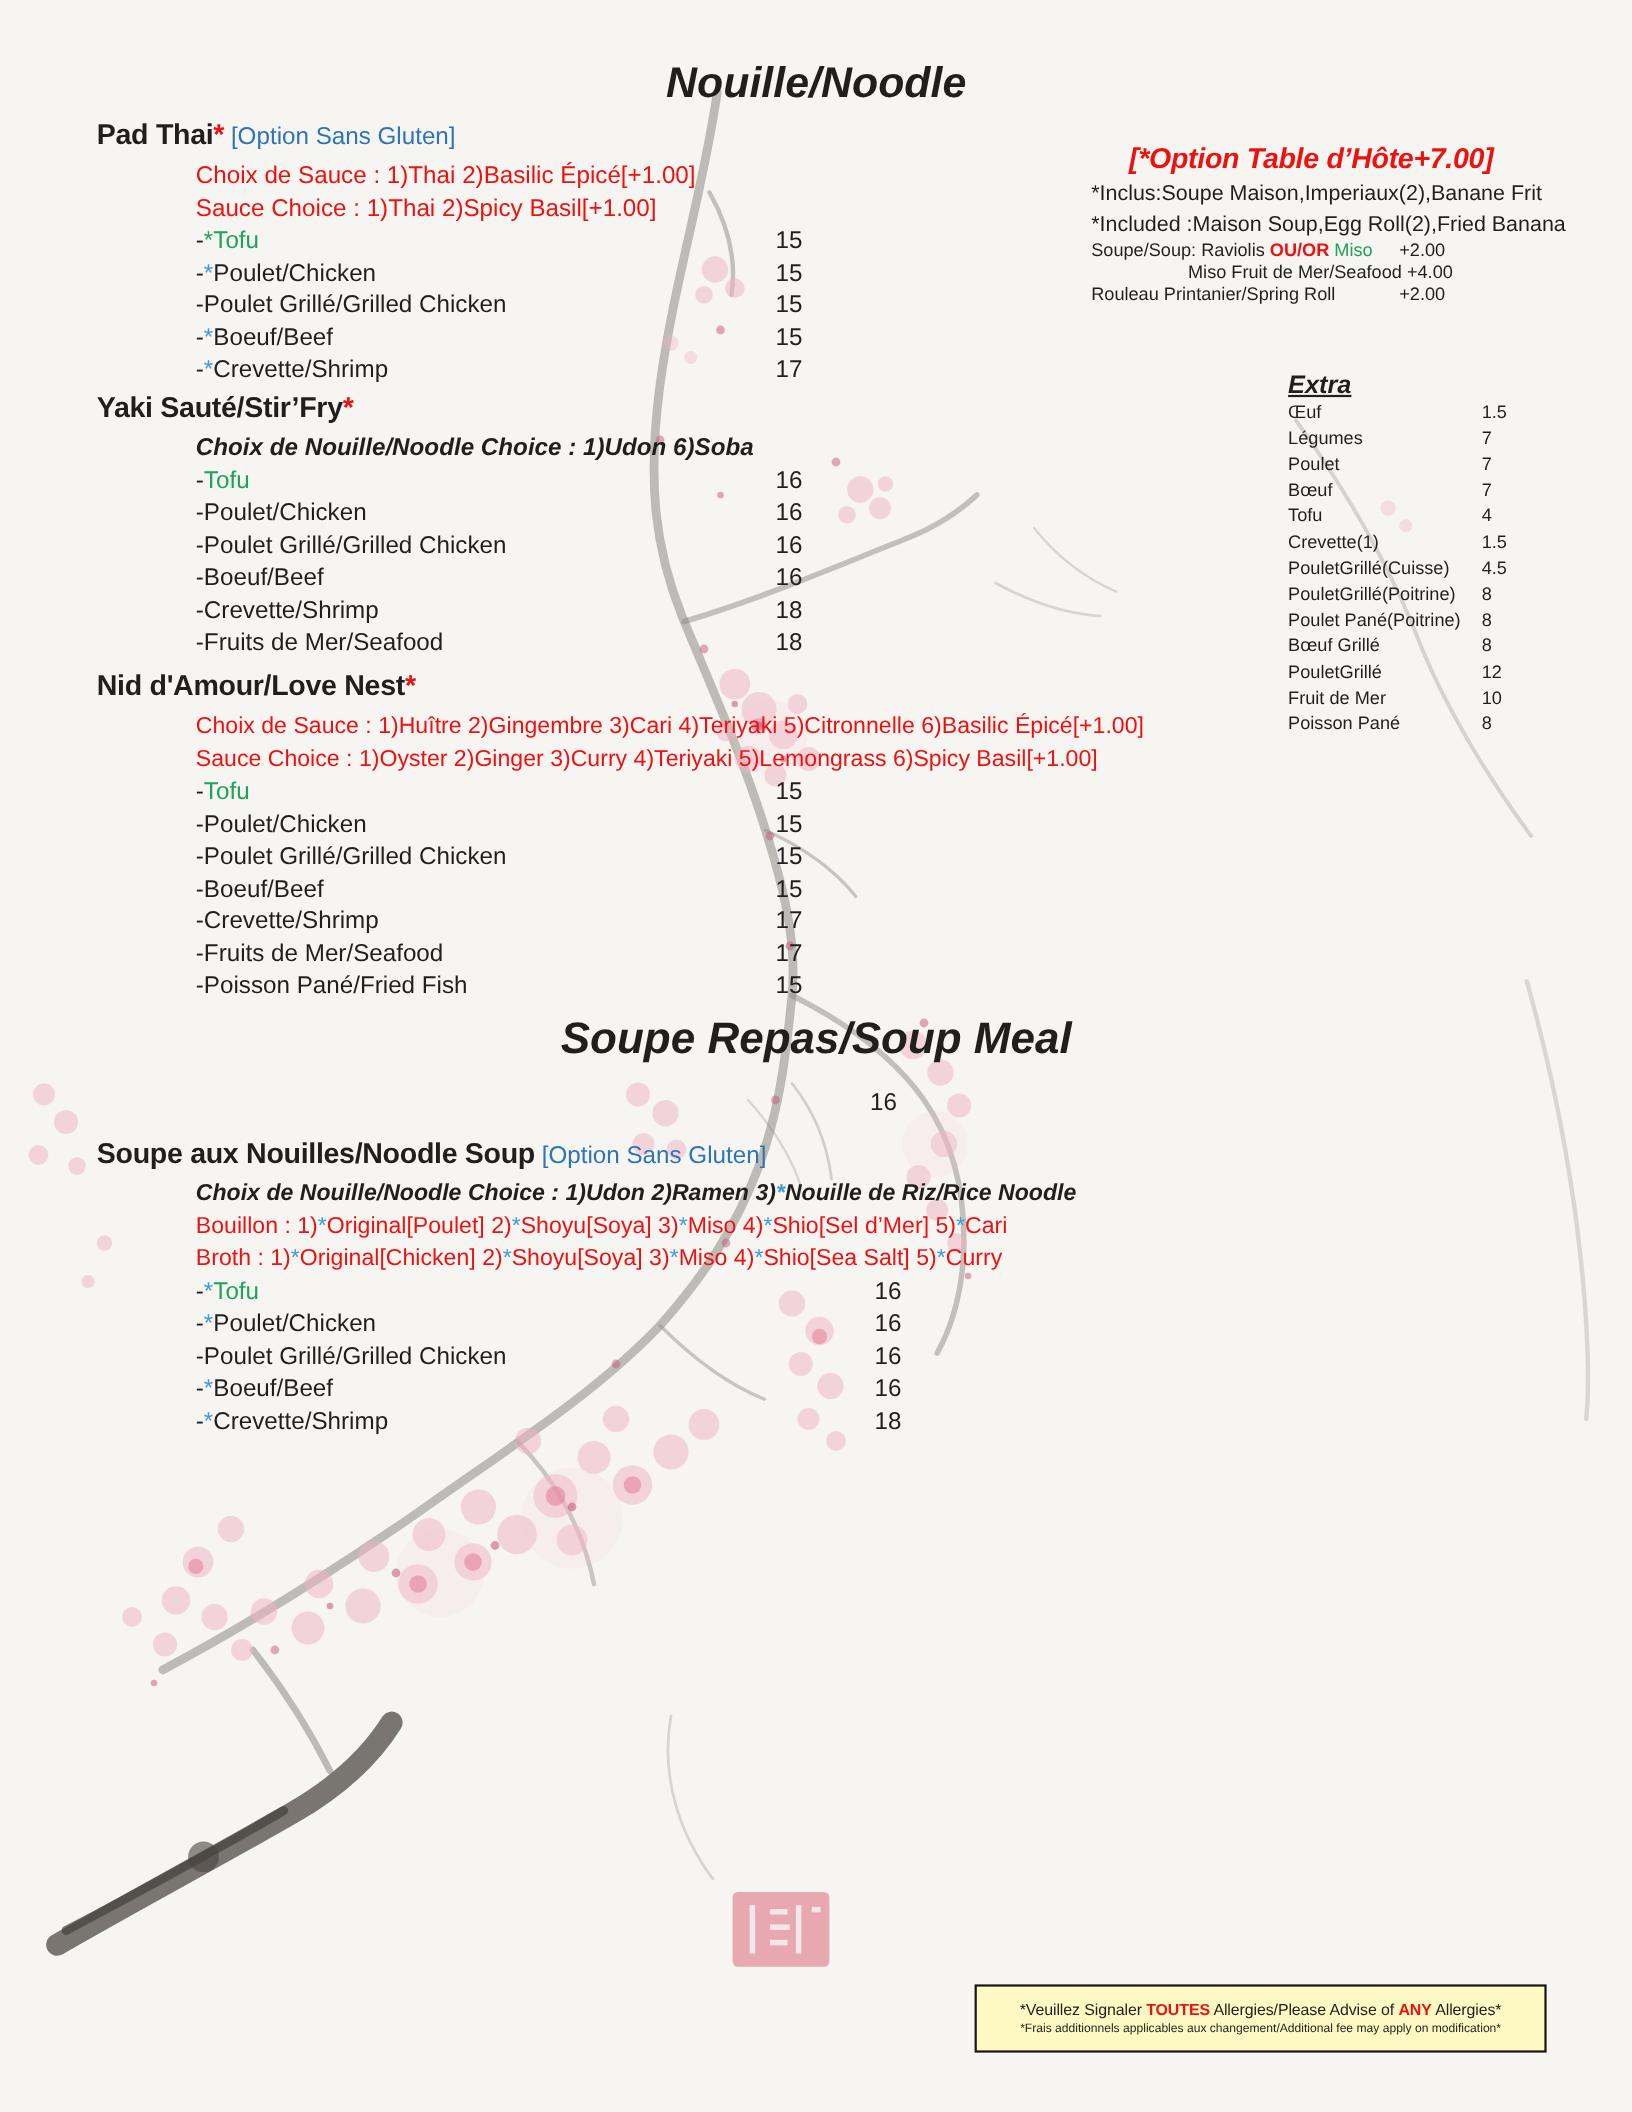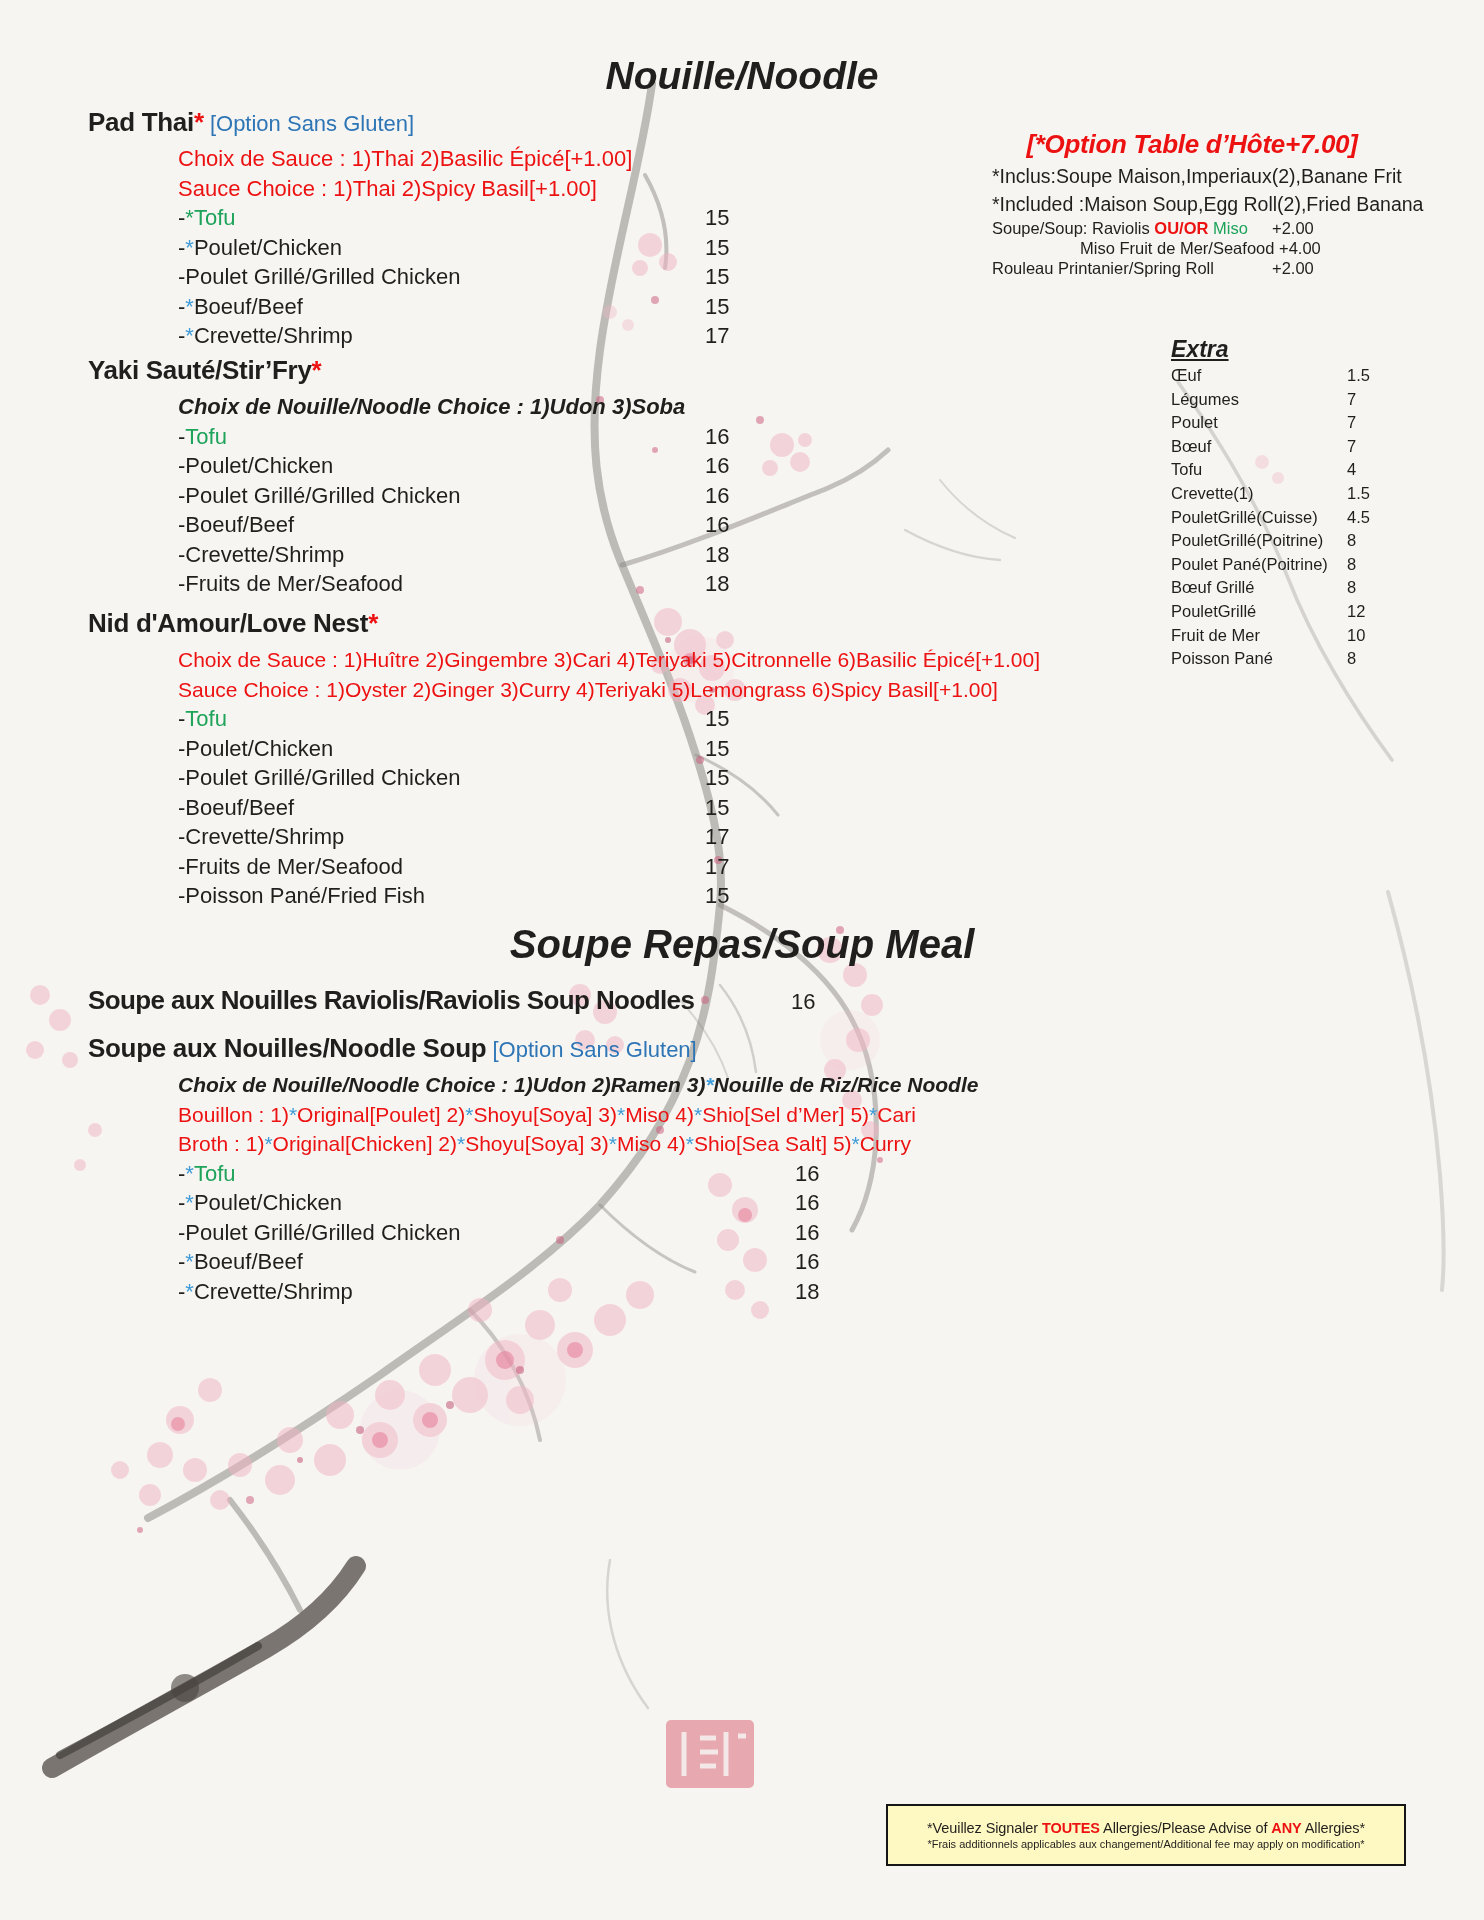--- a/index.html
+++ b/index.html
@@ -213,21 +213,21 @@
           <div class="row"><span>-</span><span></span><span>Poulet Grillé/Grilled Chicken</span><span class="price">15</span></div>
           <div class="row"><span>-</span><span class=" star-blue">*</span><span>Boeuf/Beef</span><span class="price">15</span></div>
           <div class="row"><span>-</span><span class=" star-blue">*</span><span>Crevette/Shrimp</span><span class="price">17</span></div>
         </div>
     </div>
   </section>
 
   <section class="sec" id="sec-yaki">
     <div class="h2"><span>Yaki Sauté/Stir’Fry</span><span class="star-red">*</span></div>
     <div class="details">
-      <div class="row"><span class=" bi">Choix de Nouille/Noodle Choice : 1)Udon 3)Soba</span></div>
+      <div class="row"><span class=" bi">Choix de Nouille/Noodle Choice : 1)Udon 6)Soba</span></div>
       <div>
           <div class="row"><span>-</span><span></span><span class=" green">Tofu</span><span class="price">16</span></div>
           <div class="row"><span>-</span><span></span><span>Poulet/Chicken</span><span class="price">16</span></div>
           <div class="row"><span>-</span><span></span><span>Poulet Grillé/Grilled Chicken</span><span class="price">16</span></div>
           <div class="row"><span>-</span><span></span><span>Boeuf/Beef</span><span class="price">16</span></div>
           <div class="row"><span>-</span><span></span><span>Crevette/Shrimp</span><span class="price">18</span></div>
           <div class="row"><span>-</span><span></span><span>Fruits de Mer/Seafood</span><span class="price">18</span></div>
         </div>
     </div>
   </section>
@@ -245,21 +245,21 @@
           <div class="row"><span>-</span><span></span><span>Crevette/Shrimp</span><span class="price">17</span></div>
           <div class="row"><span>-</span><span></span><span>Fruits de Mer/Seafood</span><span class="price">17</span></div>
           <div class="row"><span>-</span><span></span><span>Poisson Pané/Fried Fish</span><span class="price">15</span></div>
         </div>
     </div>
   </section>
 
   <div class="t t2">Soupe Repas/Soup Meal</div>
 
   <section class="sec" id="sec-rav">
-    <div class="h2"><span>Soupe aux Nouilles Raviolis/Raviolis Soup Noodles</span><span class="ravprice">16</span></div>
+    <div class="h2"><span class="ravprice">16</span></div>
   </section>
 
   <section class="sec" id="sec-soup">
     <div class="h2"><span>Soupe aux Nouilles/Noodle Soup</span><span class="opt"> [Option Sans Gluten]</span></div>
     <div class="details">
       <div class="row long"><span class=" bi">Choix de Nouille/Noodle Choice : 1)Udon 2)Ramen 3)</span><span class=" bi star-blue">*</span><span class=" bi">Nouille de Riz/Rice Noodle</span></div>
       <div class="row long"><span class=" red">Bouillon : 1)</span><span class=" star-blue">*</span><span class=" red">Original[Poulet] 2)</span><span class=" star-blue">*</span><span class=" red">Shoyu[Soya] 3)</span><span class=" star-blue">*</span><span class=" red">Miso 4)</span><span class=" star-blue">*</span><span class=" red">Shio[Sel d’Mer] 5)</span><span class=" star-blue">*</span><span class=" red">Cari</span></div>
       <div class="row long"><span class=" red">Broth : 1)</span><span class=" star-blue">*</span><span class=" red">Original[Chicken] 2)</span><span class=" star-blue">*</span><span class=" red">Shoyu[Soya] 3)</span><span class=" star-blue">*</span><span class=" red">Miso 4)</span><span class=" star-blue">*</span><span class=" red">Shio[Sea Salt] 5)</span><span class=" star-blue">*</span><span class=" red">Curry</span></div>
       <div>
           <div class="row"><span>-</span><span class=" star-blue">*</span><span class=" green">Tofu</span><span class="price">16</span></div>

